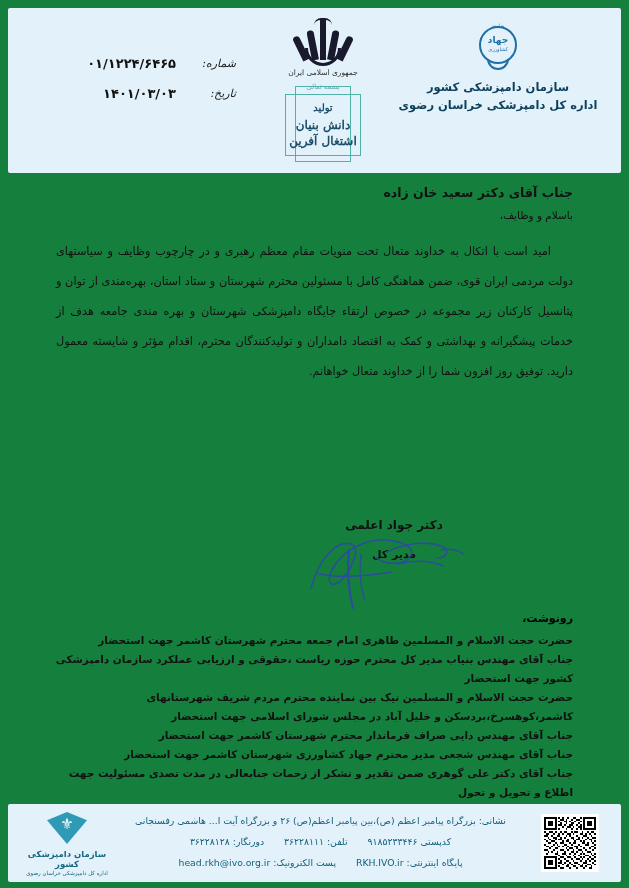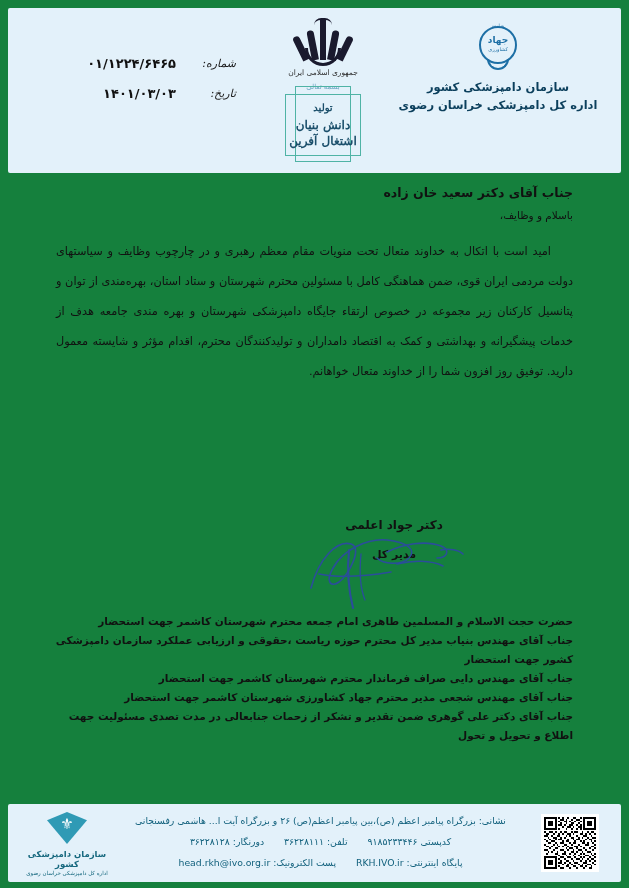--- a/index.html
+++ b/index.html
@@ -478,22 +478,24 @@
         <path d="M106,34 C122,30 140,30 152,36"></path>
         <path d="M58,20 C56,40 58,62 62,78" stroke-width="2.1"></path>
         <path d="M70,24 C68,44 70,60 74,70" stroke-width="1.3"></path>
         <path d="M28,44 C48,48 76,46 100,42"></path>
         <path d="M150,20 C158,18 168,20 172,24"></path>
       </g>
     </svg>
   </div>
 
   <div class="cc-area">
+    <div class="cc-title">رونوشت،</div>
     <div class="cc-item">حضرت حجت الاسلام و المسلمین طاهری امام جمعه محترم شهرستان کاشمر جهت استحضار</div>
     <div class="cc-item">جناب آقای مهندس بنیاب مدیر کل محترم حوزه ریاست ،حقوقی و ارزیابی عملکرد سازمان دامپزشکی کشور جهت استحضار</div>
+    <div class="cc-item">حضرت حجت الاسلام و المسلمین نیک بین نماینده محترم مردم شریف شهرستانهای کاشمر،کوهسرخ،بردسکن و خلیل آباد در مجلس شورای اسلامی جهت استحضار</div>
     <div class="cc-item">جناب آقای مهندس دایی صراف فرماندار محترم شهرستان کاشمر جهت استحضار</div>
     <div class="cc-item">جناب آقای مهندس شجعی مدیر محترم جهاد کشاورزی شهرستان کاشمر جهت استحضار</div>
     <div class="cc-item">جناب آقای دکتر علی گوهری ضمن تقدیر و تشکر از زحمات جنابعالی در مدت تصدی مسئولیت جهت اطلاع و تحویل و تحول</div>
   </div>
 
   <div class="footer-band">
 
     <div class="qr">
       <svg width="52" height="52" viewBox="0 0 29 29" shape-rendering="crispEdges" xmlns="http://www.w3.org/2000/svg">
         <rect width="29" height="29" fill="#ffffff"></rect>

